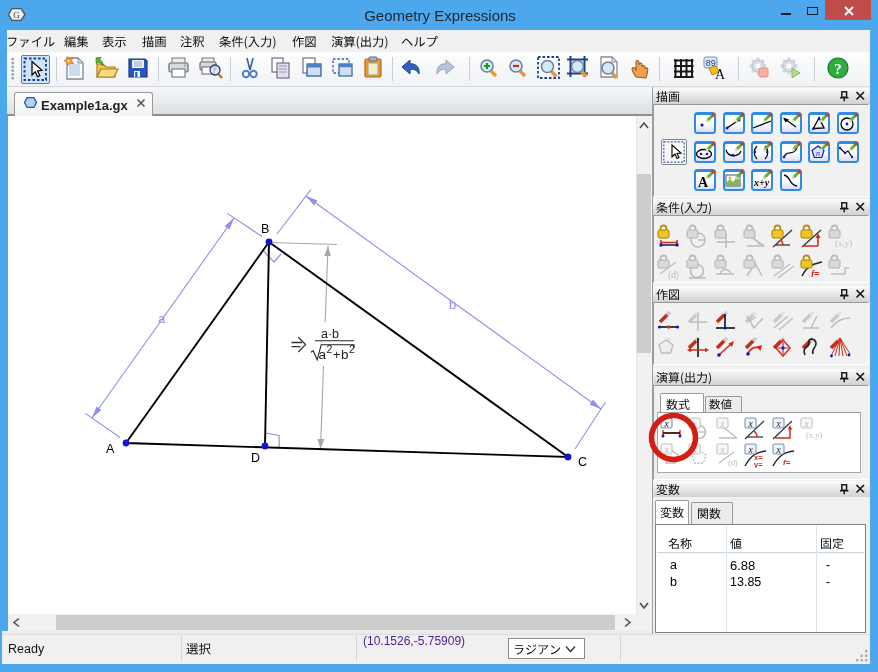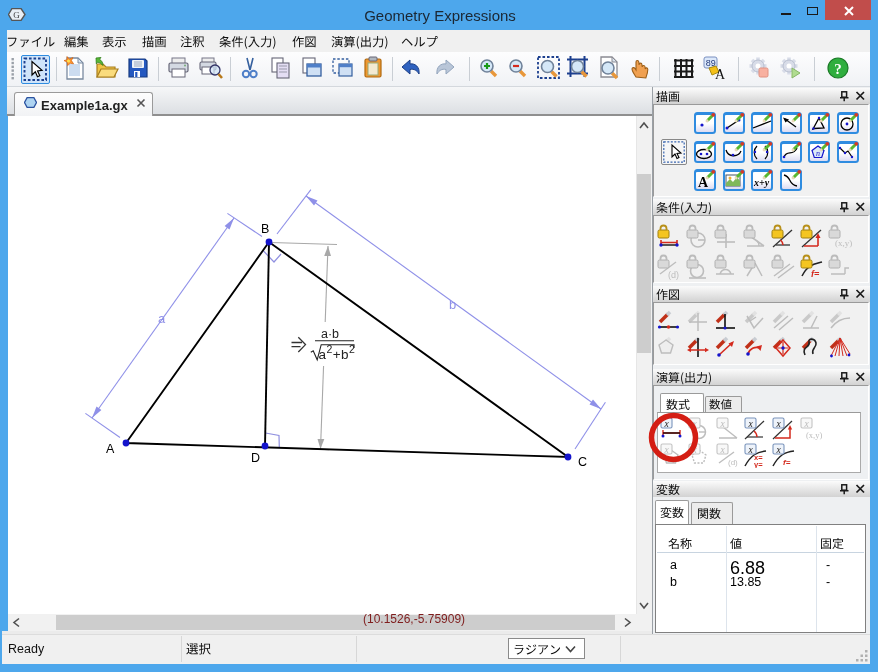--- a/index.html
+++ b/index.html
@@ -1043,38 +1043,38 @@
 <svg style="position:absolute;left:820px;top:537.0px;overflow:visible" width="26" height="14">
     <g transform="translate(0,11.04) scale(12)" fill="#111">
       <use href="#g30" x="0.000"></use>
       <use href="#g31" x="1.000"></use>
     </g>
   </svg>
 <div class="abs" style="left:657px;top:552px;width:207px;height:1px;background:#c8d4e0"></div>
 <div class="abs" style="left:726px;top:526px;width:1px;height:106px;background:#dde4ec"></div>
 <div class="abs" style="left:816px;top:526px;width:1px;height:106px;background:#dde4ec"></div>
 <div class="abs" style="left:670px;top:558px;font-size:12.5px">a</div>
-<div class="abs" style="left:730px;top:558px;font-size:18px">6.88</div>
+<div class="abs" style="left:730px;top:558px;font-size:13px">6.88</div>
 <div class="abs" style="left:826px;top:558px;font-size:12.5px">-</div>
 <div class="abs" style="left:670px;top:575px;font-size:12.5px">b</div>
 <div class="abs" style="left:730px;top:575px;font-size:12.5px">13.85</div>
 <div class="abs" style="left:826px;top:575px;font-size:12.5px">-</div>
 <div class="abs" style="left:2px;top:631px;width:650px;height:3px;background:#ebebeb"></div>
 <div class="abs" style="left:2px;top:634px;width:868px;height:30px;background:#f0f0f0;border-top:1px solid #dcdcdc"></div>
 <div class="abs" style="left:8px;top:642px;font-size:12.5px;color:#111">Ready</div>
 <div class="abs" style="left:181px;top:636px;width:1px;height:26px;background:#d7d7d7"></div>
 <div class="abs" style="left:356px;top:636px;width:1px;height:26px;background:#d7d7d7"></div>
 <div class="abs" style="left:620px;top:636px;width:1px;height:26px;background:#d7d7d7"></div>
 <svg style="position:absolute;left:186px;top:641.5px;overflow:visible" width="27" height="15">
     <g transform="translate(0,11.50) scale(12.5)" fill="#111">
       <use href="#g32" x="0.000"></use>
       <use href="#g33" x="1.000"></use>
     </g>
   </svg>
-<div class="abs" style="left:363px;top:612px;font-size:12px;color:#7f1d1d">(10.1526,-5.75909)</div>
+<div class="abs" style="left:363px;top:634px;font-size:12px;color:#4c1d95">(10.1526,-5.75909)</div>
 <div class="abs" style="left:508px;top:638px;width:77px;height:21px;background:#fff;border:1px solid #8a8a8a"></div>
 <svg style="position:absolute;left:513px;top:643.0px;overflow:visible" width="50" height="14">
     <g transform="translate(0,11.04) scale(12)" fill="#111">
       <use href="#g34" x="0.000"></use>
       <use href="#g35" x="1.000"></use>
       <use href="#g36" x="2.000"></use>
       <use href="#g37" x="3.000"></use>
     </g>
   </svg>
 <svg class="abs" style="left:565px;top:645px" width="12" height="8">

